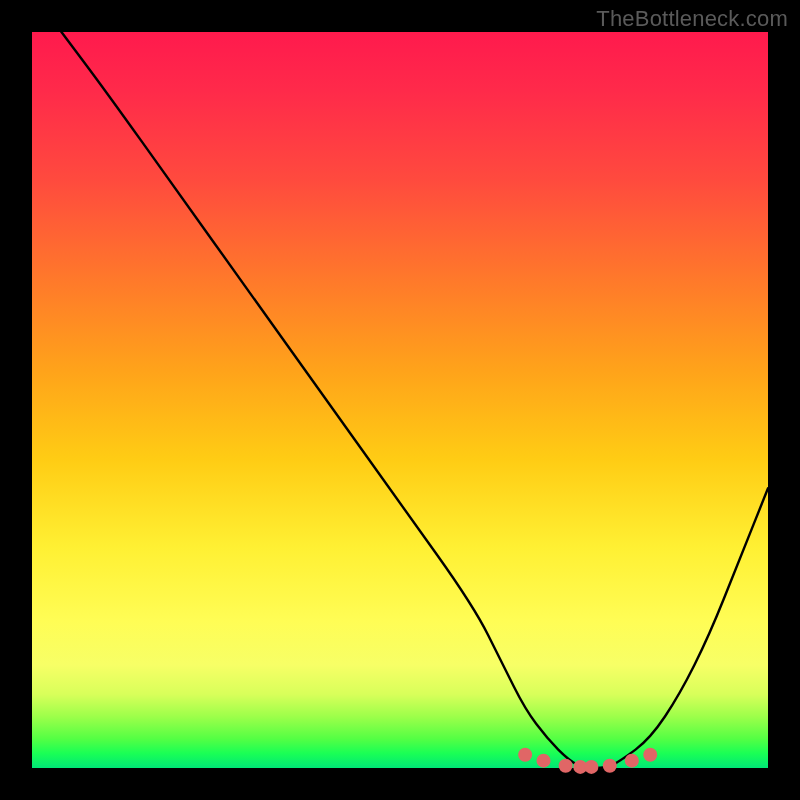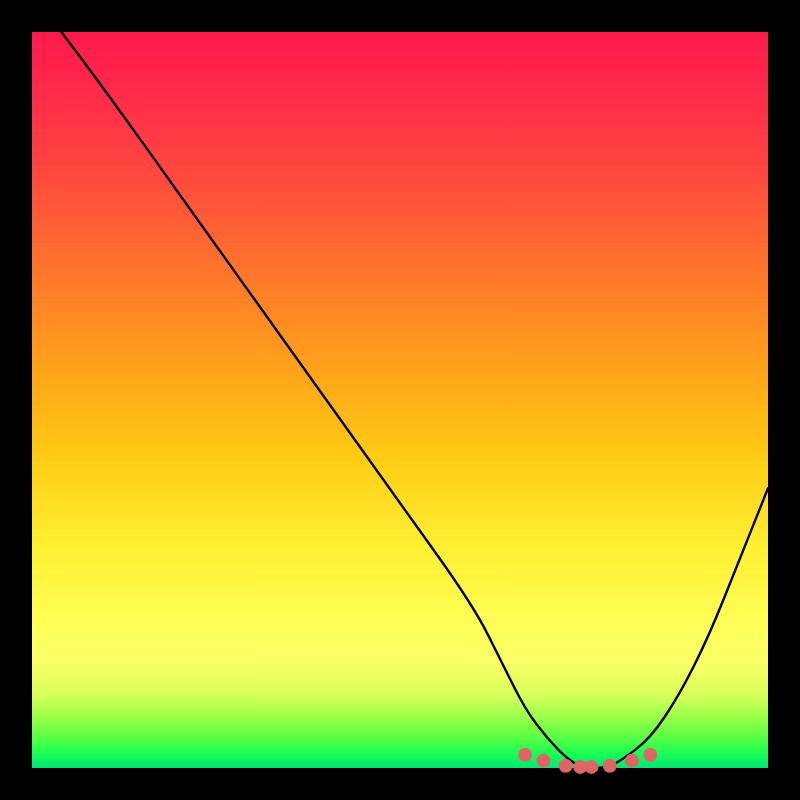--- a/index.html
+++ b/index.html
@@ -60,20 +60,21 @@
     width: 736px;
     height: 736px;
     overflow: visible;
   }
 </style>
 </head>
 <body>
 
 <div class="frame">
 
+  <div class="watermark">TheBottleneck.com</div>
 
   <div class="plot">
     <svg class="curve" viewBox="0 0 736 736" preserveAspectRatio="none">
       <path id="curve-path" fill="none" stroke="#000" stroke-width="2.4" stroke-linecap="round" stroke-linejoin="round" d="M 29.44 0.00 Q 29.44 0.00 51.52 29.44 Q 73.60 58.88 110.40 110.40 Q 147.20 161.92 184.00 213.44 Q 220.80 264.96 257.60 316.48 Q 294.40 368.00 331.20 419.52 Q 368.00 471.04 404.80 522.56 Q 441.60 574.08 456.32 603.52 Q 471.04 632.96 482.08 655.04 Q 493.12 677.12 504.16 691.84 Q 515.20 706.56 526.24 717.60 Q 537.28 728.64 544.64 732.32 Q 552.00 736.00 563.04 736.00 Q 574.08 736.00 581.44 732.32 Q 588.80 728.64 603.52 717.60 Q 618.24 706.56 632.96 684.48 Q 647.68 662.40 662.40 632.96 Q 677.12 603.52 691.84 566.72 Q 706.56 529.92 721.28 493.12 T 736.00 456.32"></path>
       <g id="marker-group">
           <circle cx="493.12" cy="722.75" r="7" fill="#e06666"></circle>
           <circle cx="511.52" cy="728.64" r="7" fill="#e06666"></circle>
           <circle cx="533.60" cy="733.79" r="7" fill="#e06666"></circle>
           <circle cx="548.32" cy="734.90" r="7" fill="#e06666"></circle>
           <circle cx="559.36" cy="734.90" r="7" fill="#e06666"></circle>

